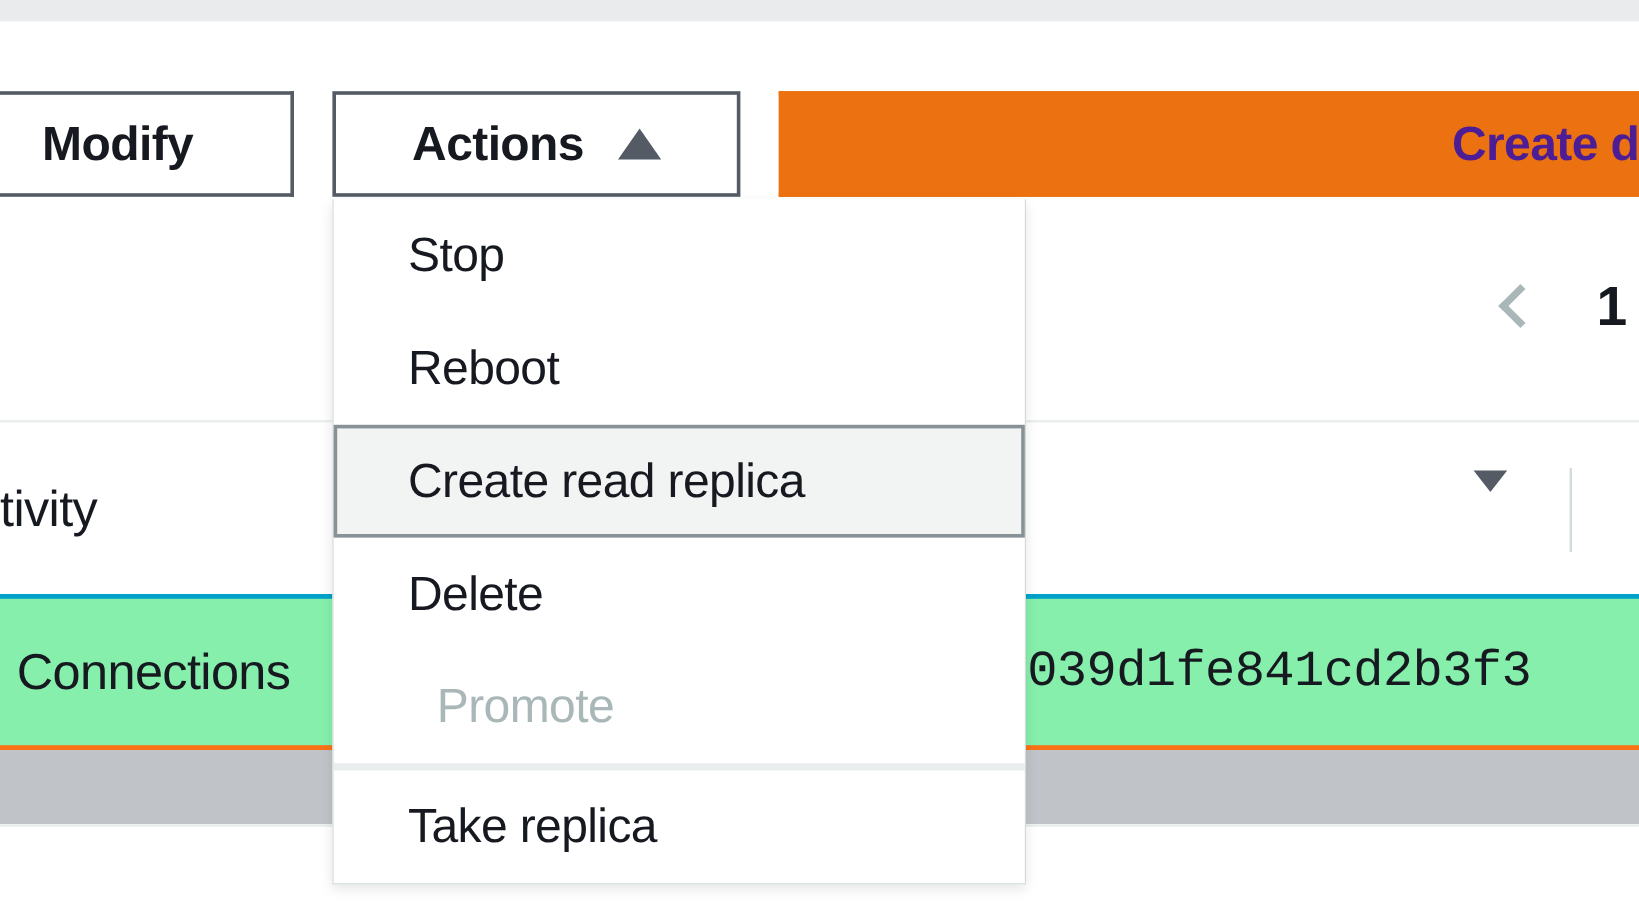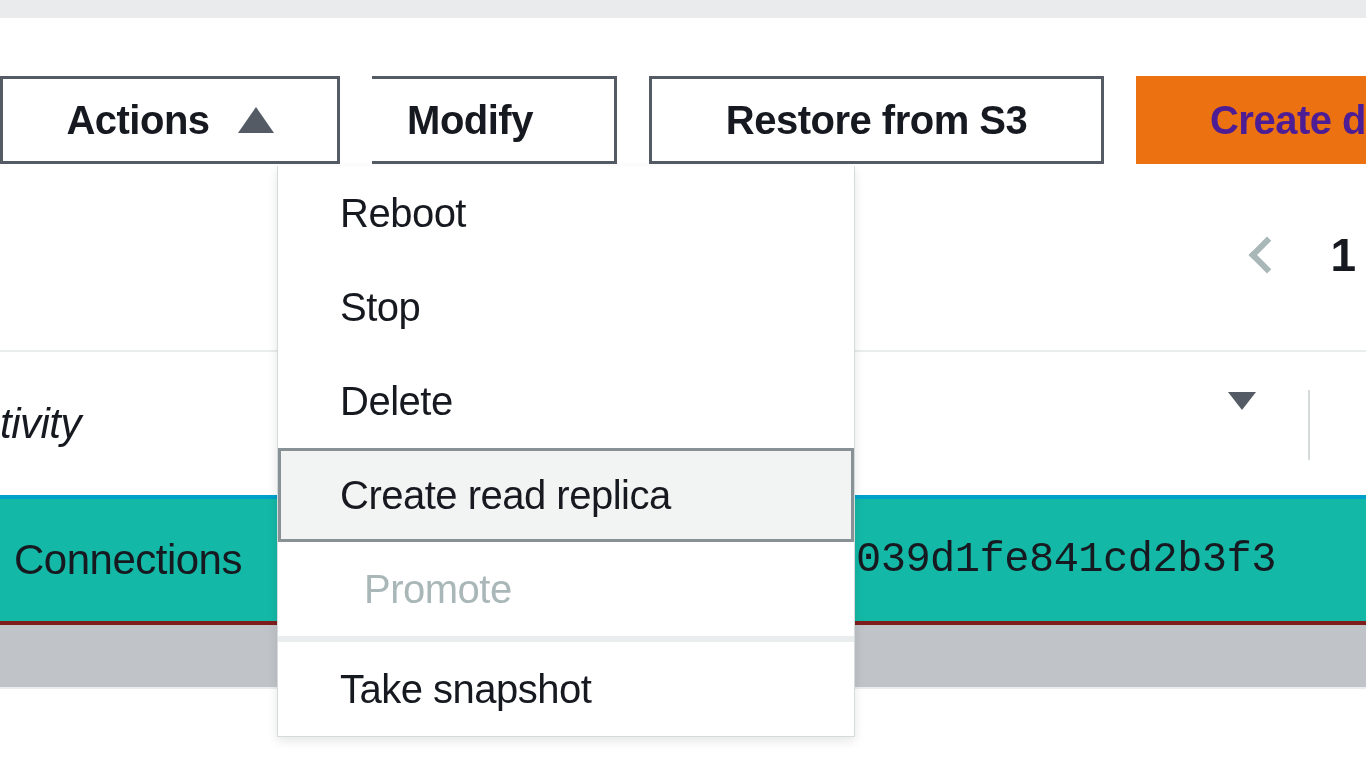--- a/index.html
+++ b/index.html
@@ -144,21 +144,20 @@
     left: 0; right: 0;
     height: 145px;
     border-top: 2px solid #eaeded;
     display: flex;
     align-items: center;
   }
   .colhead-cell {
     font-size: 42px;
     color: #16191f;
     letter-spacing: -0.5px;
-    font-style: italic;
   }
   .colhead-cell.first { padding-left: 0; width: 280px; }
   .sort-icon-wrap {
     position: absolute;
     right: 110px;
     top: 58px;
   }
   .colhead-divider {
     position: absolute;
     right: 56px;
@@ -166,23 +165,23 @@
     width: 2px;
     height: 70px;
     background: #d5dbdb;
   }
 
   .data-row {
     position: absolute;
     top: 495px;
     left: 0; right: 0;
     height: 130px;
-    background: #14b8a6;
+    background: #86efac;
     border-top: 4px solid #00a1c9;
-    border-bottom: 4px solid #7f1d1d;
+    border-bottom: 4px solid #f97316;
     display: flex;
     align-items: center;
   }
   .data-cell {
     font-size: 42px;
     color: #16191f;
     letter-spacing: -0.5px;
   }
   .data-cell.first { padding-left: 14px; width: 280px; }
   .data-cell.vpc {
@@ -207,54 +206,51 @@
     border-top: 2px solid #eaeded;
   }
 </style>
 </head>
 <body>
 
 <div class="topstrip"></div>
 <div class="spacer"></div>
 
 <div class="toolbar">
+  <button class="btn btn-modify">
+    <span>Modify</span>
+  </button>
   <button class="btn btn-actions">
     <span>Actions</span>
     <span class="triangle-up"></span>
   </button>
-  <button class="btn btn-modify">
-    <span>Modify</span>
-  </button>
-  <button class="btn btn-restore">
-    <span>Restore from S3</span>
-  </button>
   <button class="btn btn-primary">
     <span>Create d</span>
   </button>
 </div>
 
 <div class="dropdown">
   <div class="dropdown-item">
+    <span>Stop</span>
+  </div>
+  <div class="dropdown-item">
     <span>Reboot</span>
-  </div>
-  <div class="dropdown-item">
-    <span>Stop</span>
-  </div>
-  <div class="dropdown-item">
-    <span>Delete</span>
   </div>
   <div class="dropdown-item hover">
     <span>Create read replica</span>
   </div>
+  <div class="dropdown-item">
+    <span>Delete</span>
+  </div>
   <div class="dropdown-item disabled">
     <span>Promote</span>
   </div>
   <div class="dropdown-sep"></div>
   <div class="dropdown-item">
-    <span>Take snapshot</span>
+    <span>Take replica</span>
   </div>
 </div>
 
 <div class="pager">
   <span class="chevron-left"></span>
   <span class="page-num">1</span>
 </div>
 
 <div class="colhead-row">
   <div class="colhead-cell first">tivity</div>

